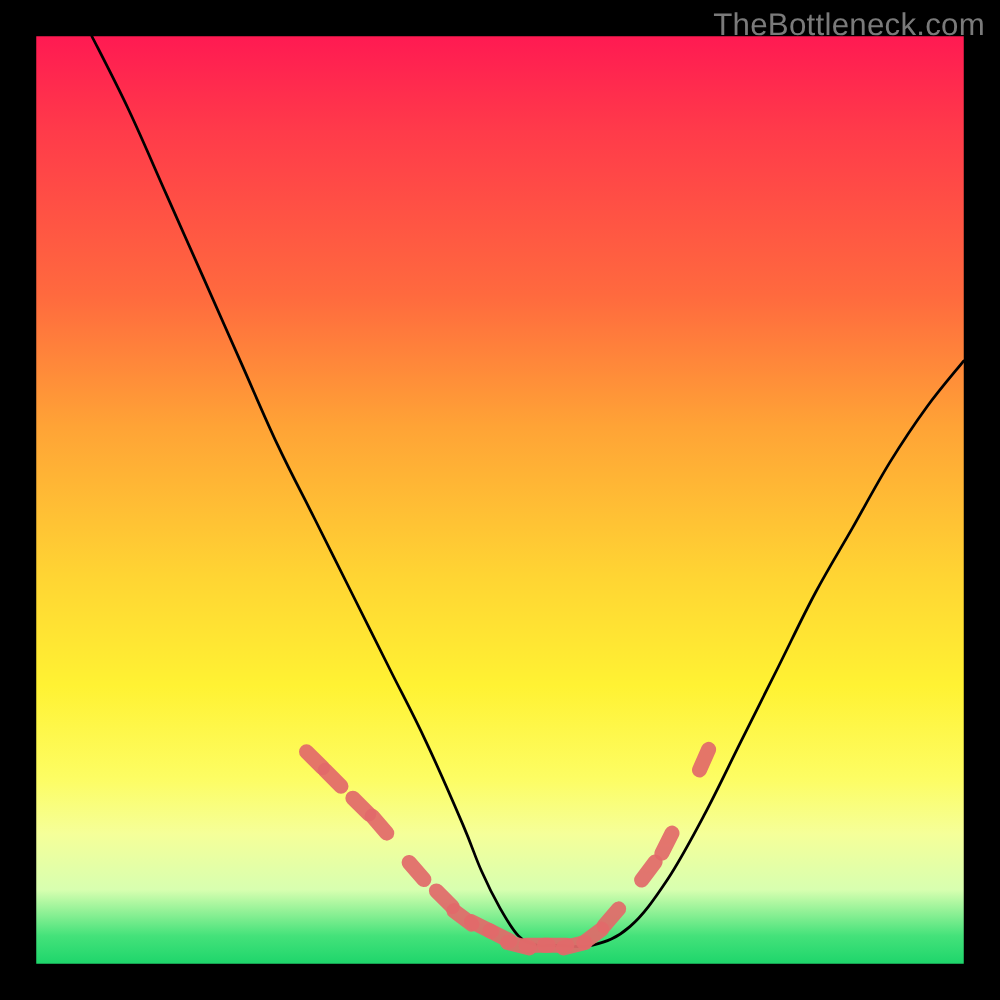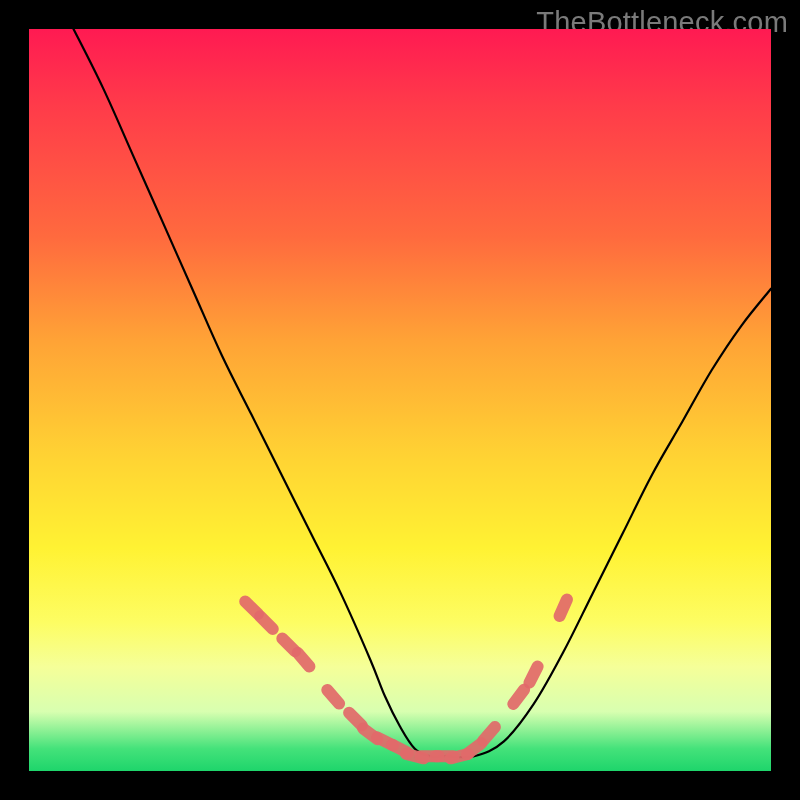--- a/index.html
+++ b/index.html
@@ -38,21 +38,21 @@
       #d8ffb0 92%,
       #44e27a 97%,
       #1ed56b 100%
     );
   }
   .watermark {
     position: absolute;
     top: 6px;
     right: 12px;
     color: #7a7a7a;
-    font-size: 29px;
+    font-size: 25px;
     letter-spacing: 0.2px;
     font-weight: 400;
   }
   svg.curve-layer {
     position: absolute;
     left: 0;
     top: 0;
     width: 742px;
     height: 742px;
     overflow: visible;

